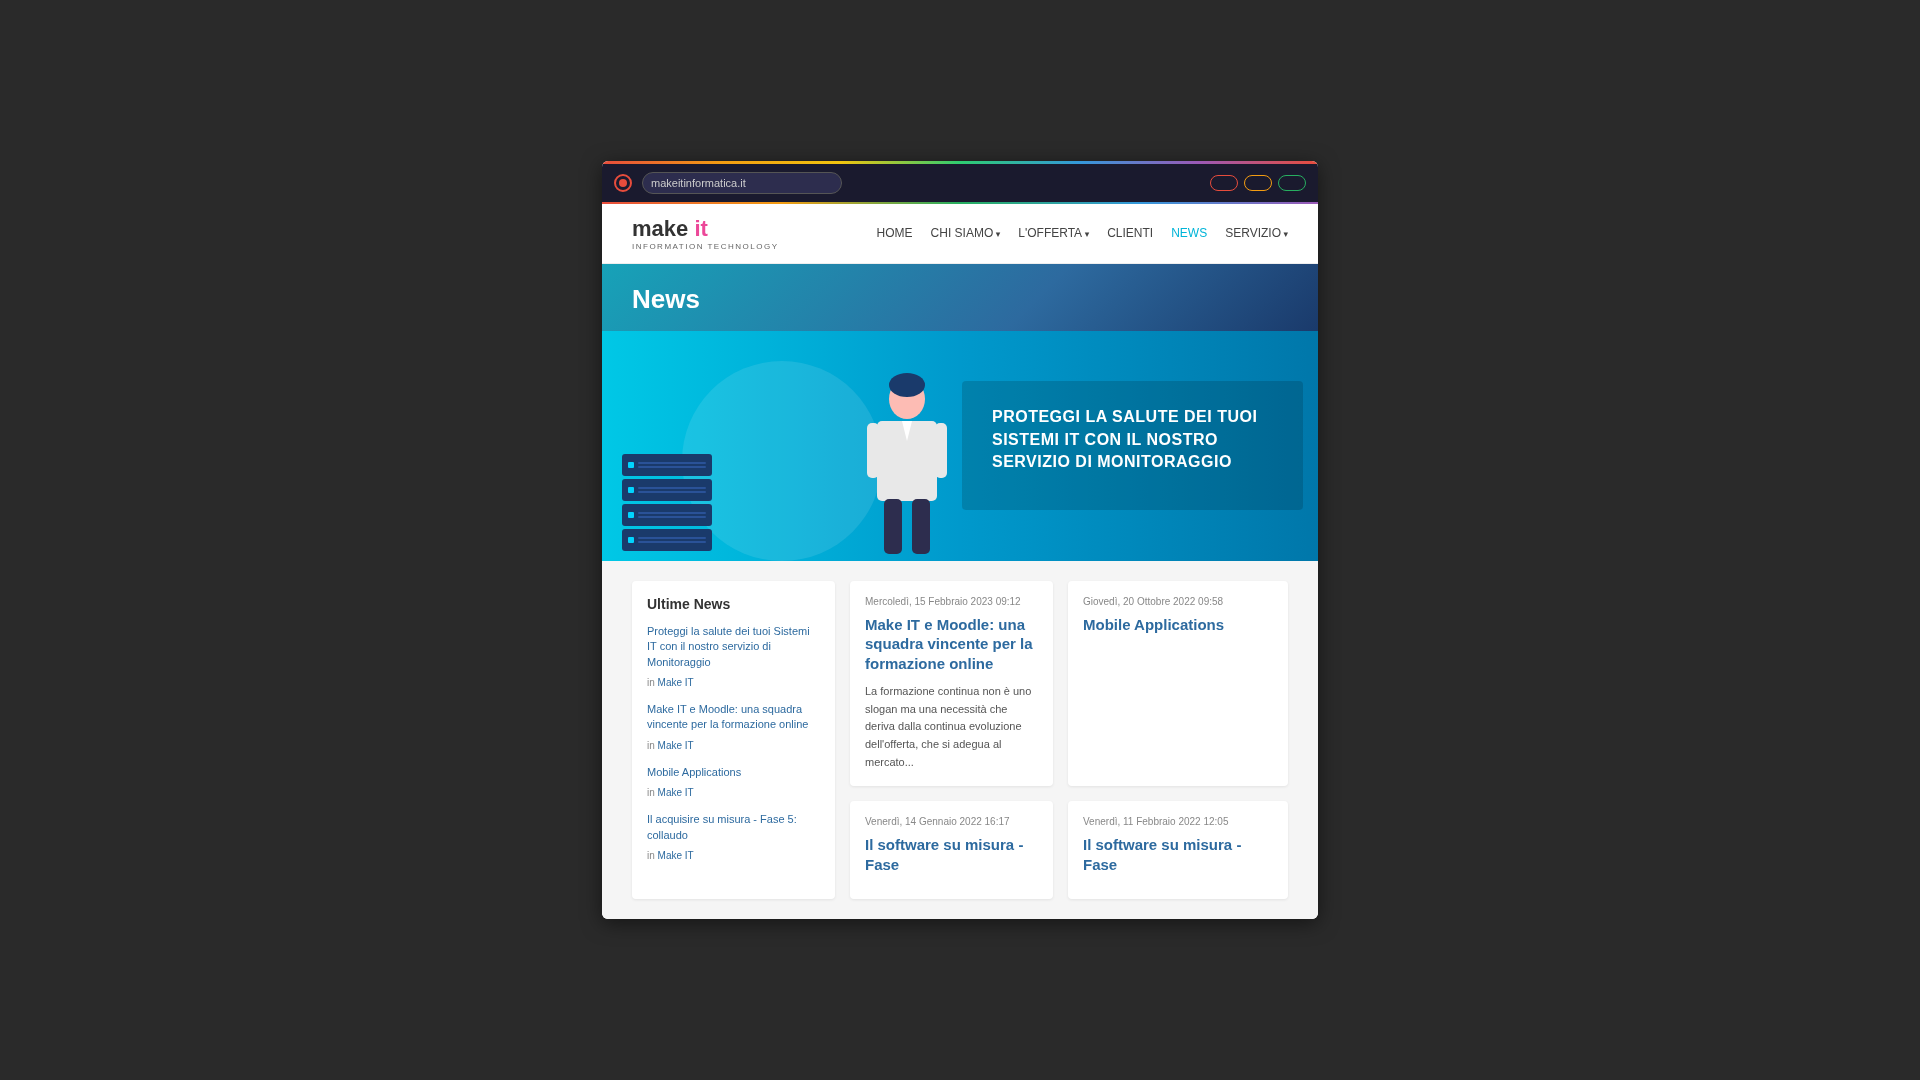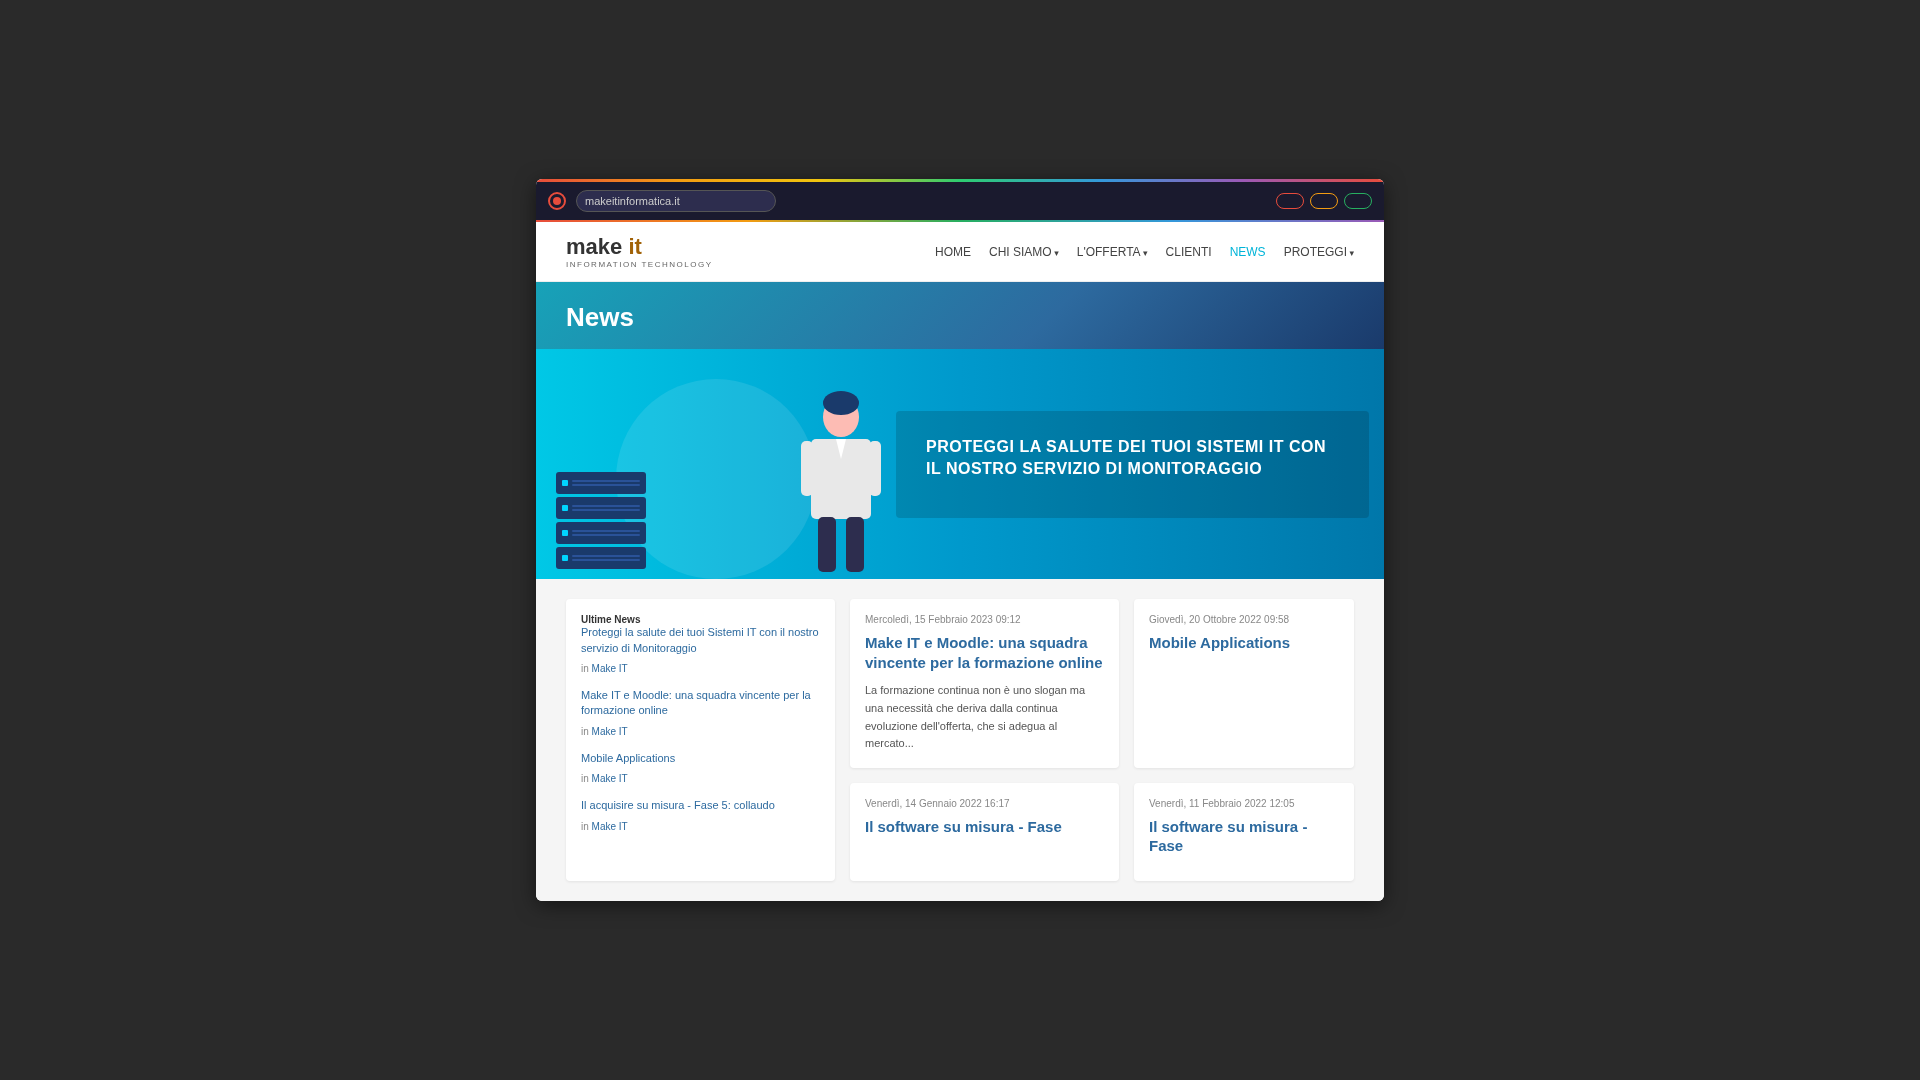--- a/index.html
+++ b/index.html
@@ -6,21 +6,21 @@
     body {
       background: #2a2a2a;
       display: flex;
       justify-content: center;
       align-items: center;
       min-height: 100vh;
       font-family: Arial, sans-serif;
     }
 
     .browser-window {
-      width: 848px;
+      width: 716px;
       background: #fff;
       border-radius: 6px;
       overflow: hidden;
       box-shadow: 0 4px 20px rgba(0,0,0,0.5);
     }
 
     
     .browser-chrome {
       background: #1a1a2e;
       padding: 8px 12px;
@@ -92,21 +92,21 @@
       flex-direction: column;
     }
 
     .logo-text {
       font-size: 22px;
       font-weight: bold;
       color: #333;
     }
 
     .logo-text span.make { color: #333; }
-    .logo-text span.it { color: #a16207; }
+    .logo-text span.it { color: #ec4899; }
 
     .logo-subtitle {
       font-size: 8px;
       color: #666;
       letter-spacing: 1.5px;
       text-transform: uppercase;
     }
 
     nav {
       display: flex;
@@ -288,23 +288,24 @@
 
     
     .sidebar {
       background: #fff;
       border-radius: 4px;
       padding: 15px;
       box-shadow: 0 1px 3px rgba(0,0,0,0.08);
     }
 
     .sidebar-title {
-      font-size: 10px;
+      font-size: 14px;
       font-weight: bold;
       color: #333;
+      margin-bottom: 12px;
     }
 
     .sidebar-item {
       margin-bottom: 12px;
     }
 
     .sidebar-link {
       font-size: 11px;
       color: #2d6a9f;
       cursor: pointer;
@@ -361,21 +362,21 @@
       </div>
       <div class="logo-subtitle">INFORMATION TECHNOLOGY</div>
     </div>
 
     <nav>
       <span class="nav-item">HOME</span>
       <span class="nav-item dropdown">CHI SIAMO</span>
       <span class="nav-item dropdown">L'OFFERTA</span>
       <span class="nav-item">CLIENTI</span>
       <span class="nav-item active">NEWS</span>
-      <span class="nav-item dropdown">PROTEGGI</span>
+      <span class="nav-item dropdown">SERVIZIO</span>
     </nav>
   </div>
 
   <div class="page-title-section">
     <div class="page-title">News</div>
   </div>
 
   <div class="banner-section">
     <div class="banner-illustration">
 

